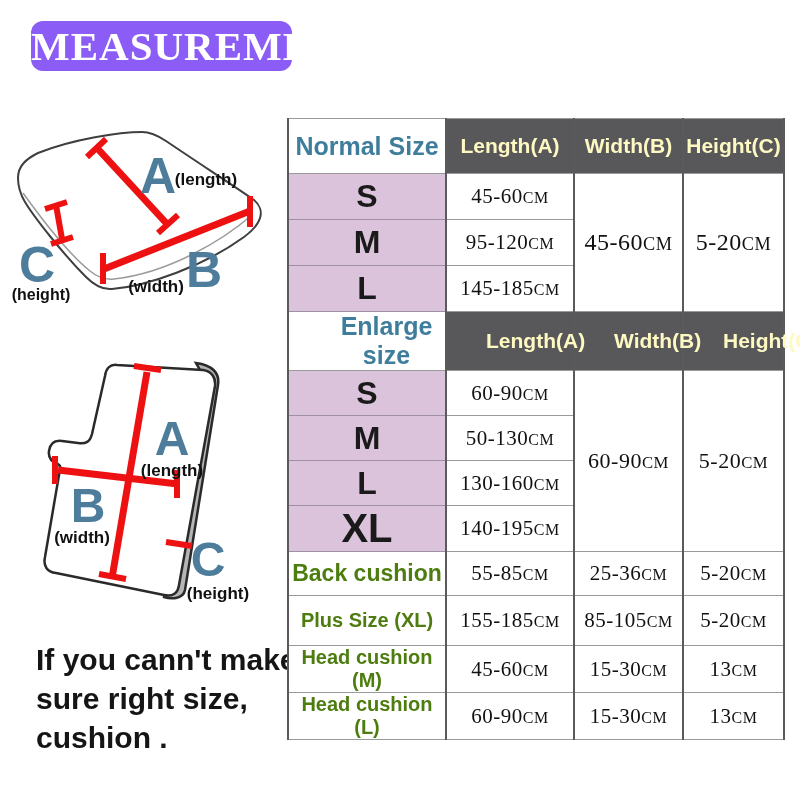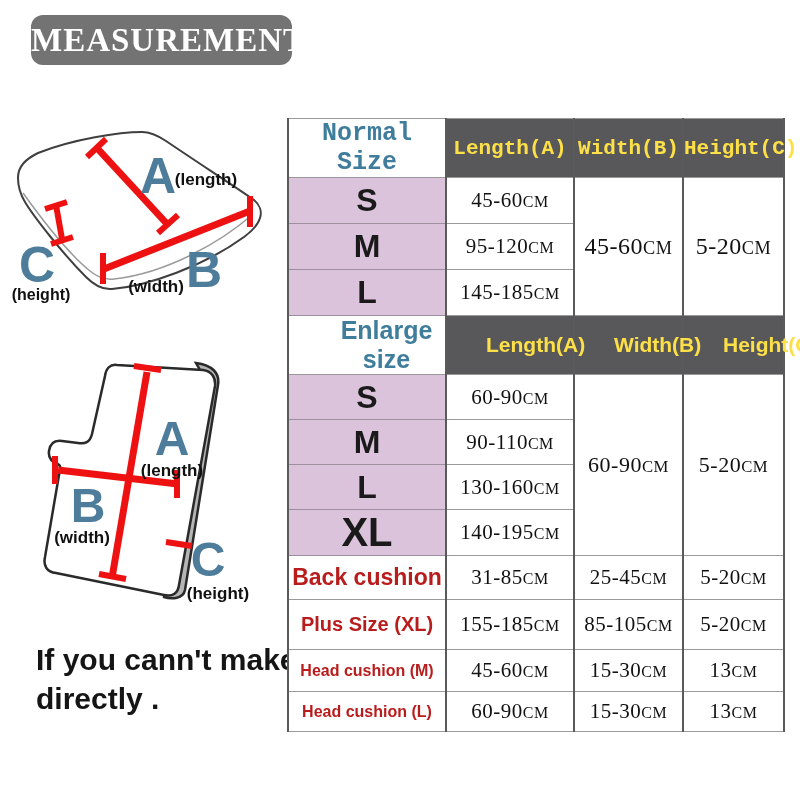--- a/index.html
+++ b/index.html
@@ -3,62 +3,62 @@
 <meta charset="utf-8">
 <style>
   * { margin:0; padding:0; box-sizing:border-box; }
   html,body { background:#fff; }
   .page {
     position:relative; width:800px; height:800px; background:#ffffff;
     font-family:"Liberation Sans", sans-serif; overflow:hidden;
   }
   
   .banner {
-    position:absolute; left:31px; top:15px; width:261px; height:50px;
-    background:#737373; border-radius:12px; color:#fff;
+    position:absolute; left:31px; top:21px; width:261px; height:50px;
+    background:#8b5cf6; border-radius:12px; color:#fff;
     font-family:"Liberation Serif", serif; font-weight:bold;
-    font-size:33px; letter-spacing:1px; text-align:center; line-height:50px;
+    font-size:41px; letter-spacing:1px; text-align:center; line-height:50px;
   }
   
   .diag1 { position:absolute; left:8px;  top:103px; }
   .diag2 { position:absolute; left:20px; top:350px; }
   .big-letter { font-family:"Liberation Sans", sans-serif; font-weight:bold; fill:#4d7d9b; }
   .sub-label  { font-family:"Liberation Sans", sans-serif; font-weight:bold; fill:#111; }
   
   .note {
     position:absolute; left:36px; top:640px;
     font-size:30px; line-height:39px; font-weight:bold; color:#151515;
   }
   
   .size-table { position:absolute; left:287px; top:118px; width:496px; }
   .size-table table { border-collapse:collapse; table-layout:fixed; width:496px; }
   .size-table td {
     border-top:1px solid #9a9a9a; border-bottom:1px solid #9a9a9a;
     border-left:2px solid #5a5a5a; border-right:2px solid #5a5a5a;
     text-align:center; vertical-align:middle; padding:0;
   }
-  .r-hdr  td { height:32px;font-family:Liberation Mono, monospace; }
+  .r-hdr  td { height:55px; }
   .r-hdr2 td { height:52px;padding-left:39px; }
   .r-n    td { height:46px; }
   .r-e    td { height:45px; }
   .r-back td { height:44px; }
   .r-plus td { height:50px; }
   .r-hm   td { height:42px; }
   .r-hl   td { height:40px; }
   td.lab-hdr { background:#fff; color:#3f7d9c; font-weight:bold; font-size:25px; }
-  td.dark    { background:#58585a; color:#fde047;    font-weight:bold; font-size:21px; }
+  td.dark    { background:#58585a; color:#fef9c3;    font-weight:bold; font-size:21px; }
   td.size    { background:#dcc3dc; color:#1a1a1a; font-weight:bold; font-size:32px;
                border-top:1px solid #9d8f9d; border-bottom:1px solid #9d8f9d; }
   td.val  { font-family:"Liberation Serif", serif; color:#111; font-size:21px; background:#fff; letter-spacing:0.5px; }
   td.val .u { font-size:0.76em; letter-spacing:0.5px; }
   td.val.big  { font-size:24px; }
   td.val.med  { font-size:22px; }
-  td.lab-teal { background:#fff; color:#b91c1c; font-weight:bold; font-size:23px; }
+  td.lab-teal { background:#fff; color:#4d7c0f; font-weight:bold; font-size:23px; }
   td.lab-teal.plus { font-size:20px; }
-  td.lab-teal.small { font-size:16px; }
+  td.lab-teal.small { font-size:20px; }
 </style>
 </head>
 <body>
 
 <div class="page">
 
   <div class="banner">MEASUREMENT</div>
 
   <svg class="diag1" width="272" height="212" viewBox="0 0 272 212">
     <path d="M10,75 C10,63 18,56 30,50 C65,36 112,29 134,29 C144,29 152,34 158,38
@@ -119,21 +119,22 @@
     <text class="big-letter" x="152" y="105" font-size="48" text-anchor="middle">A</text>
     <text class="sub-label" x="152" y="126" font-size="17" text-anchor="middle">(length)</text>
     <text class="big-letter" x="68" y="172" font-size="48" text-anchor="middle">B</text>
     <text class="sub-label" x="62" y="193" font-size="17" text-anchor="middle">(width)</text>
     <text class="big-letter" x="188" y="226" font-size="48" text-anchor="middle">C</text>
     <text class="sub-label" x="198" y="249" font-size="17" text-anchor="middle">(height)</text>
   </svg>
 
   <div class="note">
     <div>If you cann't make</div>
-    <div>directly .</div>
+    <div>sure right size,</div>
+    <div>cushion .</div>
   </div>
 
   <div class="size-table">
     <table>
       <colgroup>
         <col style="width:158px">
           <col style="width:128px">
           <col style="width:109px">
           <col style="width:101px">
       </colgroup>
@@ -167,35 +168,35 @@
           <td class="dark">Height(C)</td>
         </tr>
         <tr class="r-e">
           <td class="size">S</td>
           <td class="val"><span>60-90</span><span class="u">CM</span></td>
           <td class="val med" rowspan="4"><span>60-90</span><span class="u">CM</span></td>
           <td class="val med" rowspan="4"><span>5-20</span><span class="u">CM</span></td>
         </tr>
         <tr class="r-e">
           <td class="size">M</td>
-          <td class="val"><span>90-110</span><span class="u">CM</span></td>
+          <td class="val"><span>50-130</span><span class="u">CM</span></td>
         </tr>
         <tr class="r-e">
           <td class="size">L</td>
           <td class="val"><span>130-160</span><span class="u">CM</span></td>
         </tr>
         <tr class="r-e">
           <td class="size" style="font-size:40px">XL</td>
           <td class="val"><span>140-195</span><span class="u">CM</span></td>
         </tr>
 
         <tr class="r-back">
           <td class="lab-teal">Back cushion</td>
-          <td class="val"><span>31-85</span><span class="u">CM</span></td>
-          <td class="val"><span>25-45</span><span class="u">CM</span></td>
+          <td class="val"><span>55-85</span><span class="u">CM</span></td>
+          <td class="val"><span>25-36</span><span class="u">CM</span></td>
           <td class="val"><span>5-20</span><span class="u">CM</span></td>
         </tr>
         <tr class="r-plus">
           <td class="lab-teal plus">Plus Size (XL)</td>
           <td class="val"><span>155-185</span><span class="u">CM</span></td>
           <td class="val"><span>85-105</span><span class="u">CM</span></td>
           <td class="val"><span>5-20</span><span class="u">CM</span></td>
         </tr>
         <tr class="r-hm">
           <td class="lab-teal small">Head cushion (M)</td>

